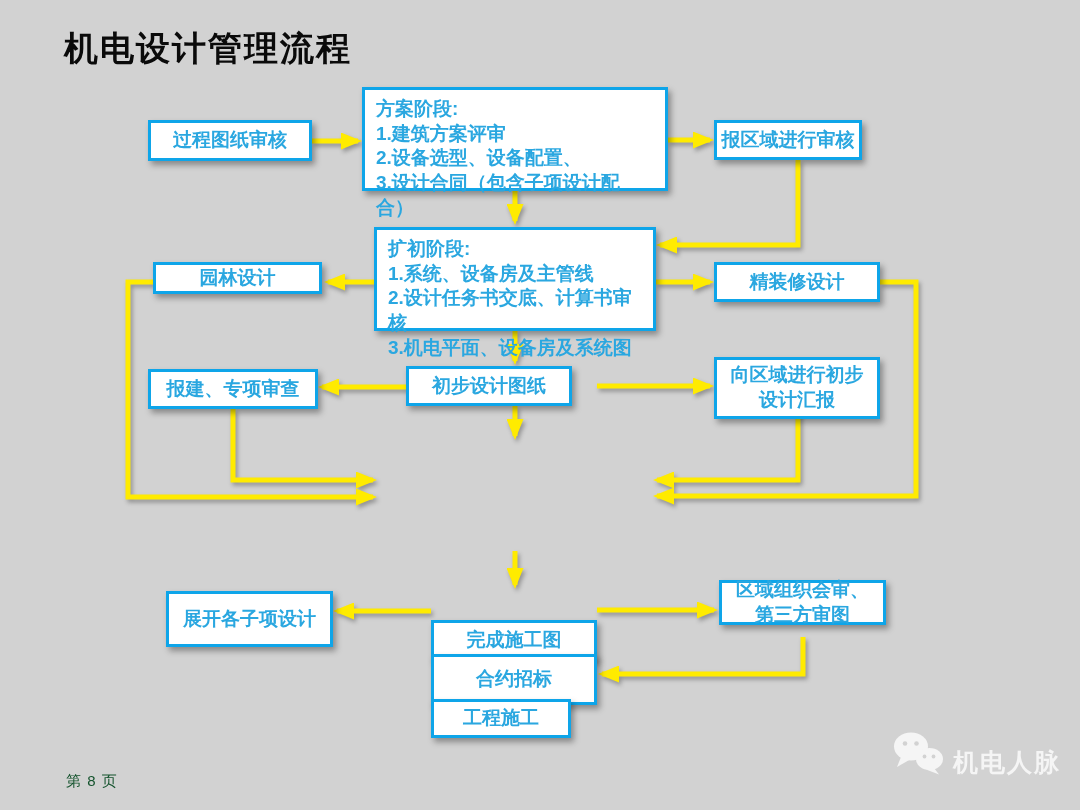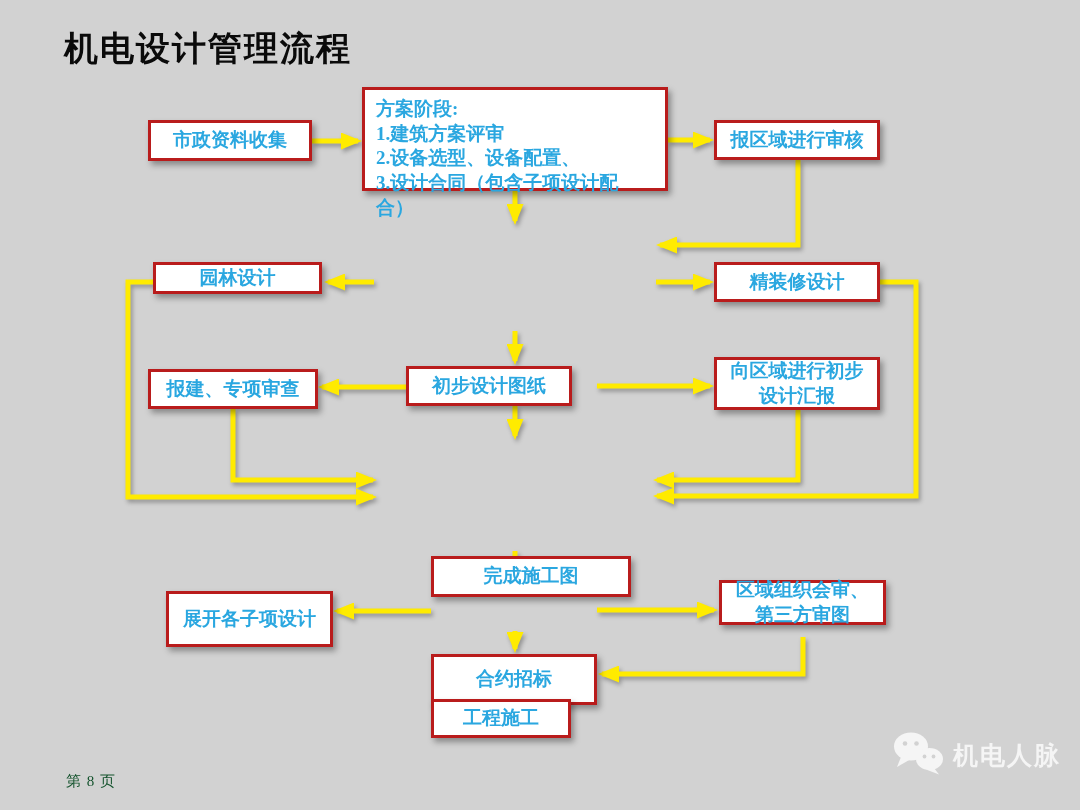--- a/index.html
+++ b/index.html
@@ -1,51 +1,51 @@
 <!DOCTYPE html>
 <html><head>
 <meta charset="utf-8">
 <style>
   html,body{margin:0;padding:0;}
   .stage{
     position:relative;
     width:1080px;height:810px;
     background:#d2d2d2;
-    font-family:Liberation Serif, serif;
+    font-family:Liberation Sans, sans-serif;
     overflow:hidden;
   }
   .page-title{
     position:absolute;left:64px;top:26px;
     font-size:34px;font-weight:bold;color:#0a0a0a;
     letter-spacing:2px;white-space:nowrap;
   }
   #edges{
     position:absolute;left:0;top:0;z-index:1;
     filter:drop-shadow(2px 3px 2px rgba(0,0,0,0.30));
     pointer-events:none;
   }
   .node{
     position:absolute;z-index:2;box-sizing:border-box;
-    background:#ffffff;border:3px solid #b91c1c;
+    background:#ffffff;border:3px solid #0ea5e9;
     box-shadow:3px 4px 6px rgba(0,0,0,0.35);
     color:#2aa7e0;font-weight:bold;font-size:19px;line-height:1.3;
     display:flex;align-items:center;justify-content:center;
     text-align:center;white-space:pre-line;
   }
   .node.multi{
     align-items:flex-start;justify-content:flex-start;
     text-align:left;padding:7px 11px;
   }
   .page-footer{
     position:absolute;left:66px;top:772px;z-index:2;
     font-size:15px;color:#14532d;letter-spacing:1px;
   }
   .watermark{
     position:absolute;left:893px;top:731px;z-index:2;
-    display:flex;align-items:center;gap:8px;
+    display:flex;align-items:flex-end;gap:8px;
   }
   .watermark-text{
     font-size:25px;font-weight:bold;color:#f5f5f5;letter-spacing:2px;
   }
 </style>
 </head>
 <body>
 
 <div class="stage">
 
@@ -72,45 +72,49 @@
       <polyline points="798,410 798,480 657,480" fill="none" stroke="#ffeb00" stroke-width="5" marker-end="url(#ah)"></polyline>
       <polyline points="880,282 916,282 916,496 657,496" fill="none" stroke="#ffeb00" stroke-width="5" marker-end="url(#ah)"></polyline>
       <polyline points="515,551 515,585" fill="none" stroke="#ffeb00" stroke-width="5" marker-end="url(#ah)"></polyline>
       <polyline points="431,611 337,611" fill="none" stroke="#ffeb00" stroke-width="5" marker-end="url(#ah)"></polyline>
       <polyline points="597,610 714,610" fill="none" stroke="#ffeb00" stroke-width="5" marker-end="url(#ah)"></polyline>
       <polyline points="515,631 515,649" fill="none" stroke="#ffeb00" stroke-width="5" marker-end="url(#ah)"></polyline>
       <polyline points="803,637 803,674 602,674" fill="none" stroke="#ffeb00" stroke-width="5" marker-end="url(#ah)"></polyline>
       <polyline points="515,693 515,715" fill="none" stroke="#ffeb00" stroke-width="5" marker-end="url(#ah)"></polyline>
     </svg>
 
-  <div class="node" style="left:148px;top:120px;width:164px;height:41px">市政资料收集</div>
+  <div class="node" style="left:148px;top:120px;width:164px;height:41px">过程图纸审核</div>
 
   <div class="node multi" style="left:362px;top:87px;width:306px;height:104px">方案阶段:
 1.建筑方案评审
 2.设备选型、设备配置、
 3.设计合同（包含子项设计配合）</div>
 
-  <div class="node" style="left:714px;top:120px;width:166px;height:40px">报区域进行审核</div>
+  <div class="node" style="left:714px;top:120px;width:148px;height:40px">报区域进行审核</div>
 
+  <div class="node multi" style="left:374px;top:227px;width:282px;height:104px">扩初阶段:
+1.系统、设备房及主管线
+2.设计任务书交底、计算书审核
+3.机电平面、设备房及系统图</div>
 
   <div class="node" style="left:153px;top:262px;width:169px;height:32px">园林设计</div>
 
   <div class="node" style="left:714px;top:262px;width:166px;height:40px">精装修设计</div>
 
   <div class="node" style="left:148px;top:369px;width:170px;height:40px">报建、专项审查</div>
 
   <div class="node" style="left:406px;top:366px;width:166px;height:40px">初步设计图纸</div>
 
-  <div class="node" style="left:714px;top:357px;width:166px;height:53px">向区域进行初步
+  <div class="node" style="left:714px;top:357px;width:166px;height:62px">向区域进行初步
 设计汇报</div>
 
 
   <div class="node" style="left:166px;top:591px;width:167px;height:56px">展开各子项设计</div>
 
-  <div class="node" style="left:431px;top:556px;width:200px;height:41px">完成施工图</div>
+  <div class="node" style="left:431px;top:620px;width:166px;height:41px">完成施工图</div>
 
   <div class="node" style="left:719px;top:580px;width:167px;height:45px">区域组织会审、
 第三方审图</div>
 
   <div class="node" style="left:431px;top:654px;width:166px;height:51px">合约招标</div>
 
   <div class="node" style="left:431px;top:699px;width:140px;height:39px">工程施工</div>
 
   <div class="page-footer">第 8 页</div>
 

